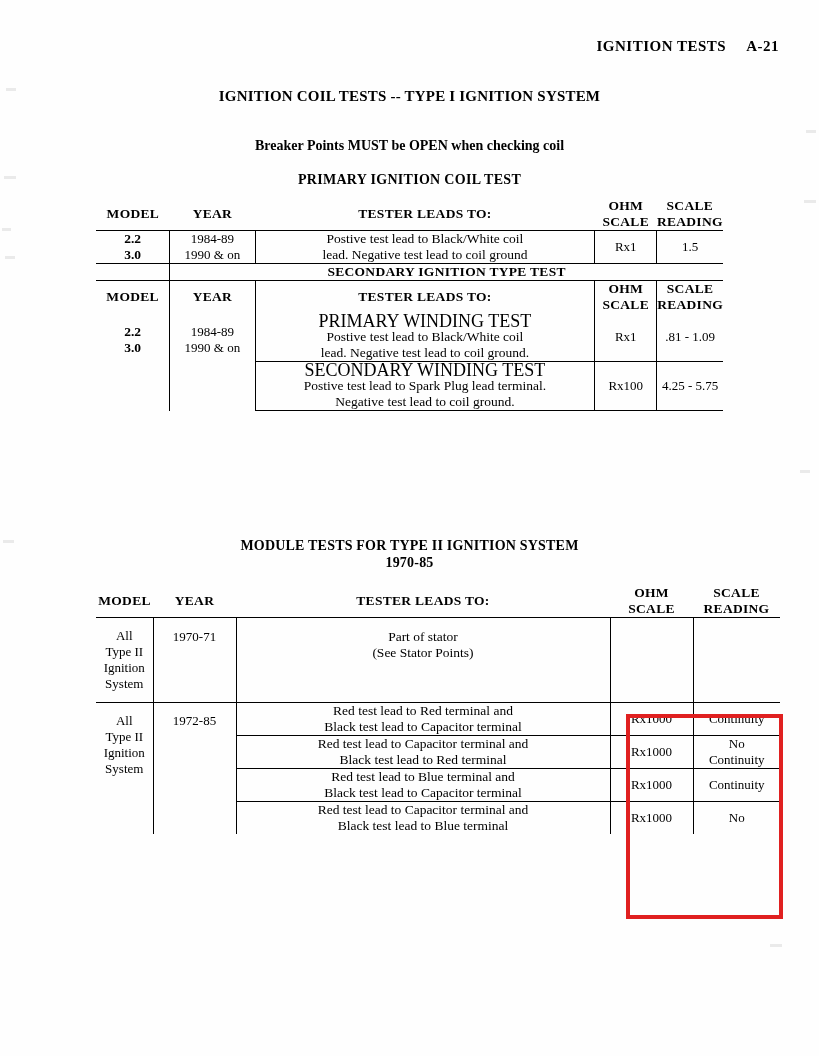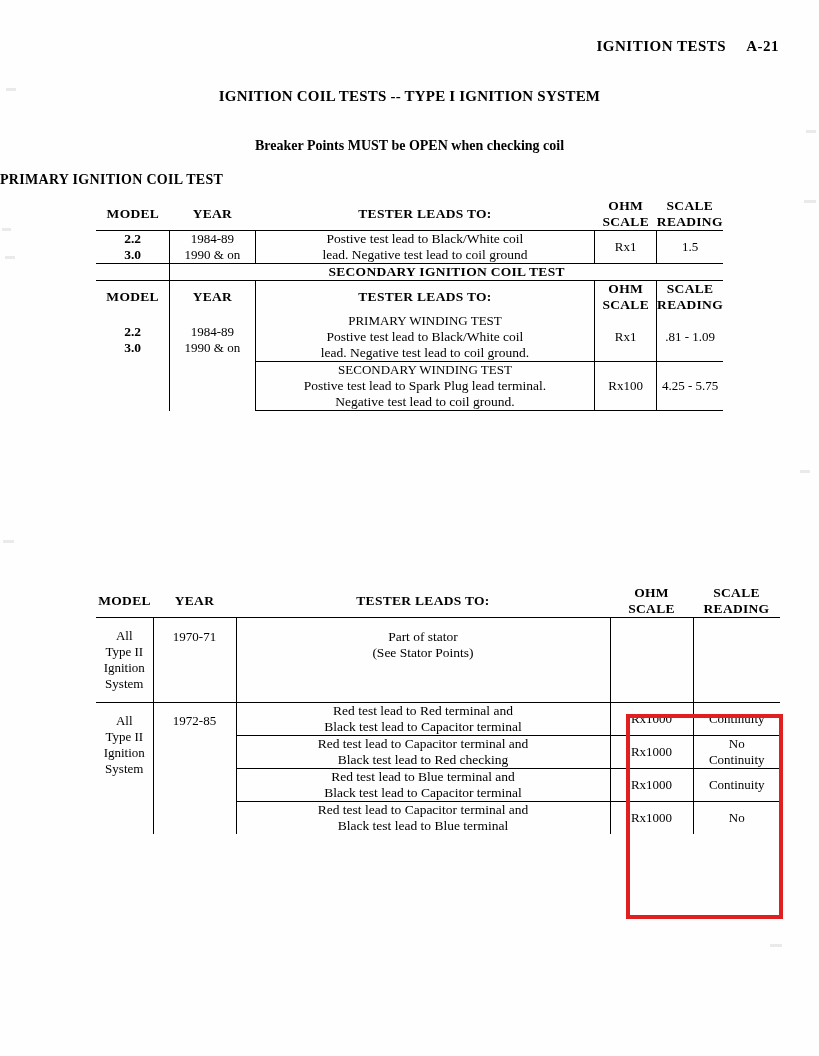--- a/index.html
+++ b/index.html
@@ -51,21 +51,21 @@
     width: 819px;
     text-align: center;
     font-weight: bold;
     font-size: 14px;
   }
   .title-primary {
     position: absolute;
     top: 172px;
     left: 0;
     width: 819px;
-    text-align: left;
+    text-align: center;
     font-weight: bold;
     font-size: 14px;
     letter-spacing: 0.3px;
   }
   .title-module {
     position: absolute;
     top: 537px;
     left: 0;
     width: 819px;
     text-align: center;
@@ -106,21 +106,21 @@
   }
   .small-val { font-size: 13px; }
   .modelcell { font-weight: bold; font-size: 13.5px; line-height: 16px; }
   .yearcell { font-size: 13px; line-height: 16px; }
   .subhead {
     font-weight: bold;
     font-size: 13.5px;
     letter-spacing: 0.3px;
     padding: 7px 0;
   }
-  .leads-title { font-size: 13px; }
+  .leads-title { font-size: 18px; }
 
   
   .redbox {
     position: absolute;
     border: 4px solid #e02020;
     pointer-events: none;
     box-sizing: border-box;
   }
 
   
@@ -189,21 +189,21 @@
         <td class="cell-pad">
           <div>Postive test lead to Black/White coil</div>
           <div>lead.  Negative test lead to coil ground</div>
         </td>
         <td class="cell-pad small-val">Rx1</td>
         <td class="cell-pad small-val nb-right">1.5</td>
       </tr>
 
       <tr>
         <td class="nb-left" style="border-right:1px solid #000;"></td>
-        <td class="subhead nb-right" colspan="4" style="border-right:none;">SECONDARY IGNITION COIL TEST</td>
+        <td class="subhead nb-right" colspan="4" style="border-right:none;">SECONDARY IGNITION TYPE TEST</td>
       </tr>
 
       <tr>
         <td class="colhead nb-left nb-bottom" style="border-top:none;">MODEL</td>
         <td class="colhead nb-bottom" style="border-top:none;">YEAR</td>
         <td class="colhead nb-bottom" style="border-top:none;">TESTER LEADS TO:</td>
         <td class="colhead nb-bottom" style="border-top:none;">
           <div>OHM</div>
           <div>SCALE</div>
         </td>
@@ -236,20 +236,24 @@
           <div class="leads-title">SECONDARY WINDING TEST</div>
           <div>Postive test lead to Spark Plug lead terminal.</div>
           <div>Negative test lead to coil ground.</div>
         </td>
         <td class="cell-pad small-val">Rx100</td>
         <td class="cell-pad small-val nb-right">4.25 - 5.75</td>
       </tr>
     </tbody>
   </table>
 
+  <div class="title-module">
+    <div>MODULE TESTS FOR TYPE II IGNITION SYSTEM</div>
+    <div>1970-85</div>
+  </div>
 
   <table class="doc" style="left:96px; top:585px; width:684px;">
     <colgroup>
       <col style="width:57px">
       <col style="width:83px">
       <col style="width:374px">
       <col style="width:83px">
       <col style="width:87px">
     </colgroup>
     <tbody>
@@ -302,21 +306,21 @@
         </td>
         <td class="cell-pad small-val">Rx1000</td>
         <td class="cell-pad small-val nb-right">
           <div>Continuity</div>
         </td>
       </tr>
 
       <tr>
         <td class="cell-pad">
           <div>Red test lead to Capacitor terminal and</div>
-          <div>Black test lead to Red checking</div>
+          <div>Black test lead to Red terminal</div>
         </td>
         <td class="cell-pad small-val">Rx1000</td>
         <td class="cell-pad small-val nb-right">
           <div>No</div>
           <div>Continuity</div>
         </td>
       </tr>
 
       <tr>
         <td class="cell-pad">

